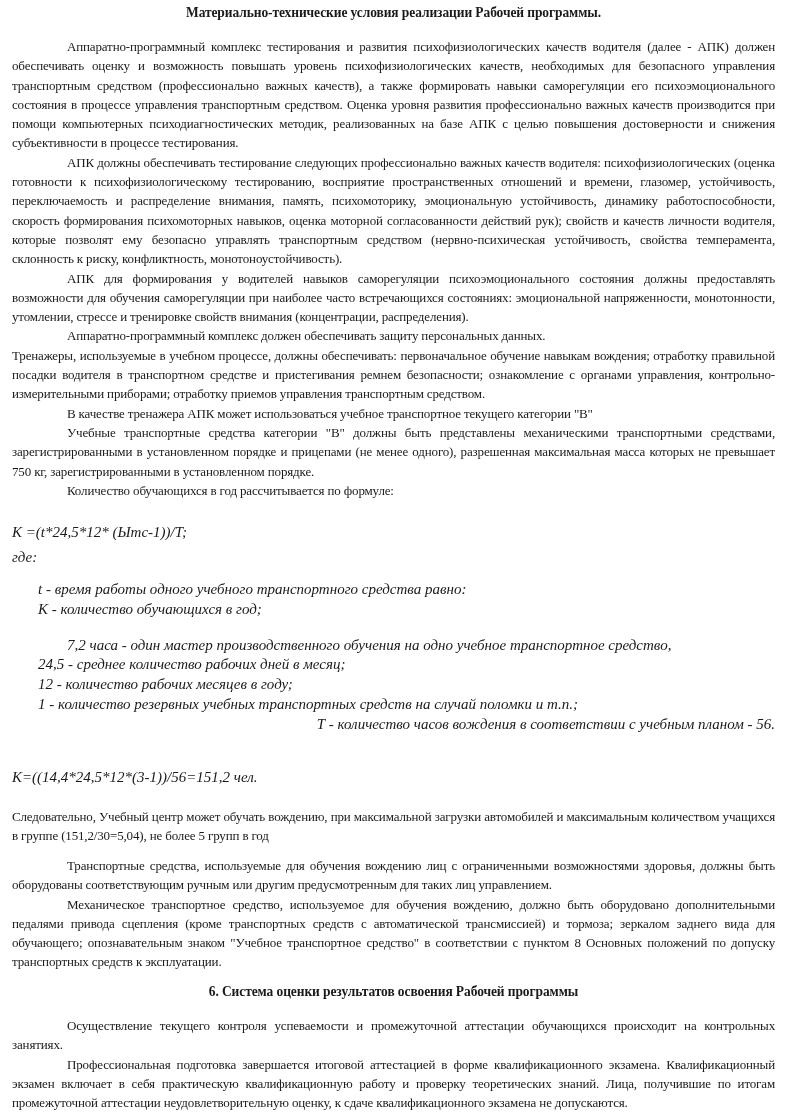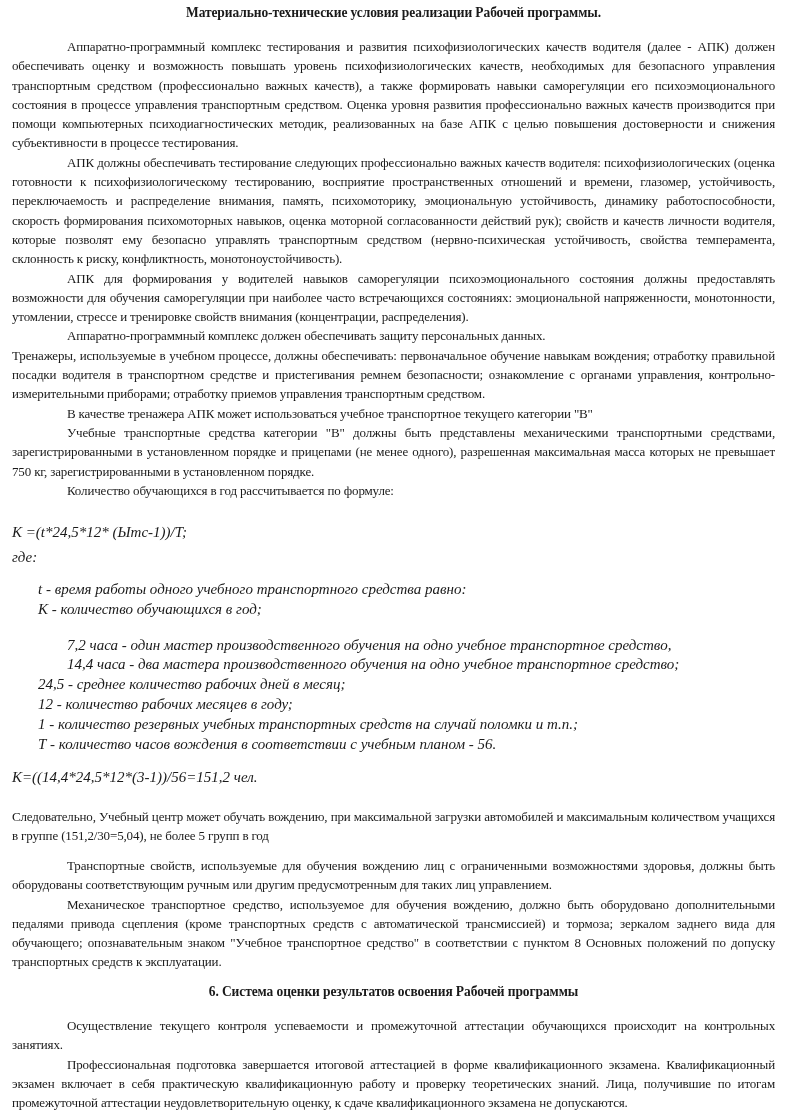--- a/index.html
+++ b/index.html
@@ -32,35 +32,34 @@
     <p class="p indent">Количество обучающихся в год рассчитывается по формуле:</p>
   </div>
 
   <div class="abs it" style="top:523px;">К =(t*24,5*12* (Ытс-1))/T;</div>
   <div class="abs it" style="top:548px;font-style:italic;">где:</div>
 
   <div class="abs" style="top:580px;">
     <p class="it" style="padding-left:26px;">t -  время работы одного учебного транспортного средства равно:</p>
     <p class="it" style="padding-left:26px;">К - количество обучающихся в год;</p>
     <p class="it" style="padding-left:55px;margin-top:16px;">7,2 часа - один мастер производственного обучения на  одно учебное транспортное средство,</p>
-    <p class="it" style="padding-left:55px;">14,4 часа - два мастера производственного обучения на одно учебное транспортное средство;</p>
     <p class="it" style="padding-left:26px;">24,5 - среднее количество рабочих дней в месяц;</p>
     <p class="it" style="padding-left:26px;">12 - количество рабочих месяцев в году;</p>
     <p class="it" style="padding-left:26px;">1 - количество резервных учебных транспортных средств на случай поломки и т.п.;</p>
-    <p class="it" style="padding-left:26px;">Т  - количество часов вождения в соответствии с учебным планом - 56.</p>
+    <p class="it" style="padding-left:26px;text-align:right;">Т  - количество часов вождения в соответствии с учебным планом - 56.</p>
   </div>
 
   <div class="abs it" style="top:768px;">К=((14,4*24,5*12*(3-1))/56=151,2    чел.</div>
 
   <div class="abs" style="top:807px;">
     <p class="p">Следовательно, Учебный центр может обучать вождению, при максимальной загрузки автомобилей и максимальным количеством учащихся в группе (151,2/30=5,04), не более 5 групп в год</p>
   </div>
 
   <div class="abs" style="top:856px;">
-    <p class="p indent">Транспортные свойств, используемые для обучения вождению лиц с ограниченными возможностями здоровья, должны быть оборудованы соответствующим ручным или другим предусмотренным для таких лиц управлением.</p>
+    <p class="p indent">Транспортные средства, используемые для обучения вождению лиц с ограниченными возможностями здоровья, должны быть оборудованы соответствующим ручным или другим предусмотренным для таких лиц управлением.</p>
     <p class="p indent">Механическое транспортное средство, используемое для обучения вождению, должно быть оборудовано дополнительными педалями привода сцепления (кроме транспортных средств с автоматической трансмиссией) и тормоза; зеркалом заднего вида для обучающего; опознавательным знаком "Учебное транспортное средство" в соответствии с пунктом 8 Основных положений по допуску транспортных средств к эксплуатации.</p>
   </div>
 
   <div class="abs heading" style="top:983px;">6. Система оценки результатов освоения Рабочей программы</div>
 
   <div class="abs" style="top:1016px;">
     <p class="p indent">Осуществление текущего контроля успеваемости и промежуточной аттестации обучающихся происходит на контрольных занятиях.</p>
     <p class="p indent">Профессиональная подготовка завершается итоговой аттестацией в форме квалификационного экзамена. Квалификационный экзамен включает в себя практическую квалификационную работу и проверку теоретических знаний. Лица, получившие по итогам промежуточной аттестации неудовлетворительную оценку, к сдаче квалификационного экзамена не допускаются.</p>
   </div>
 

